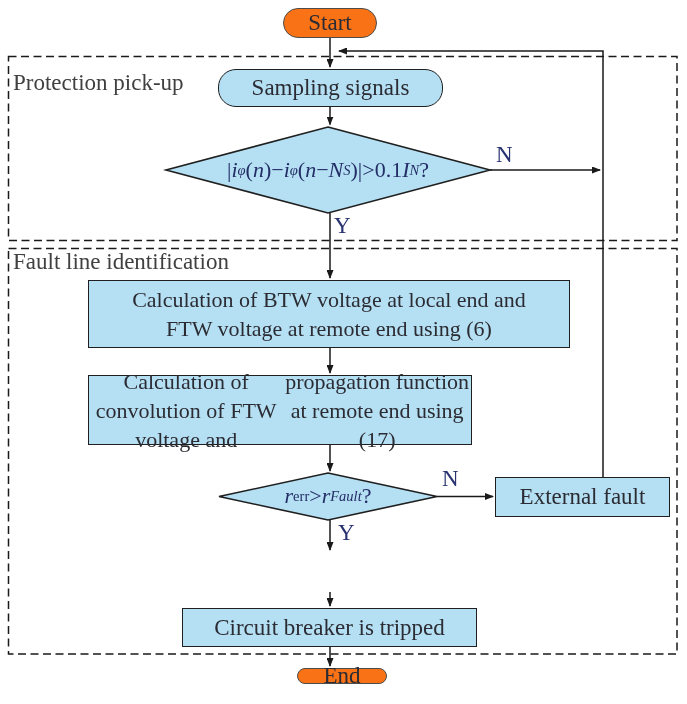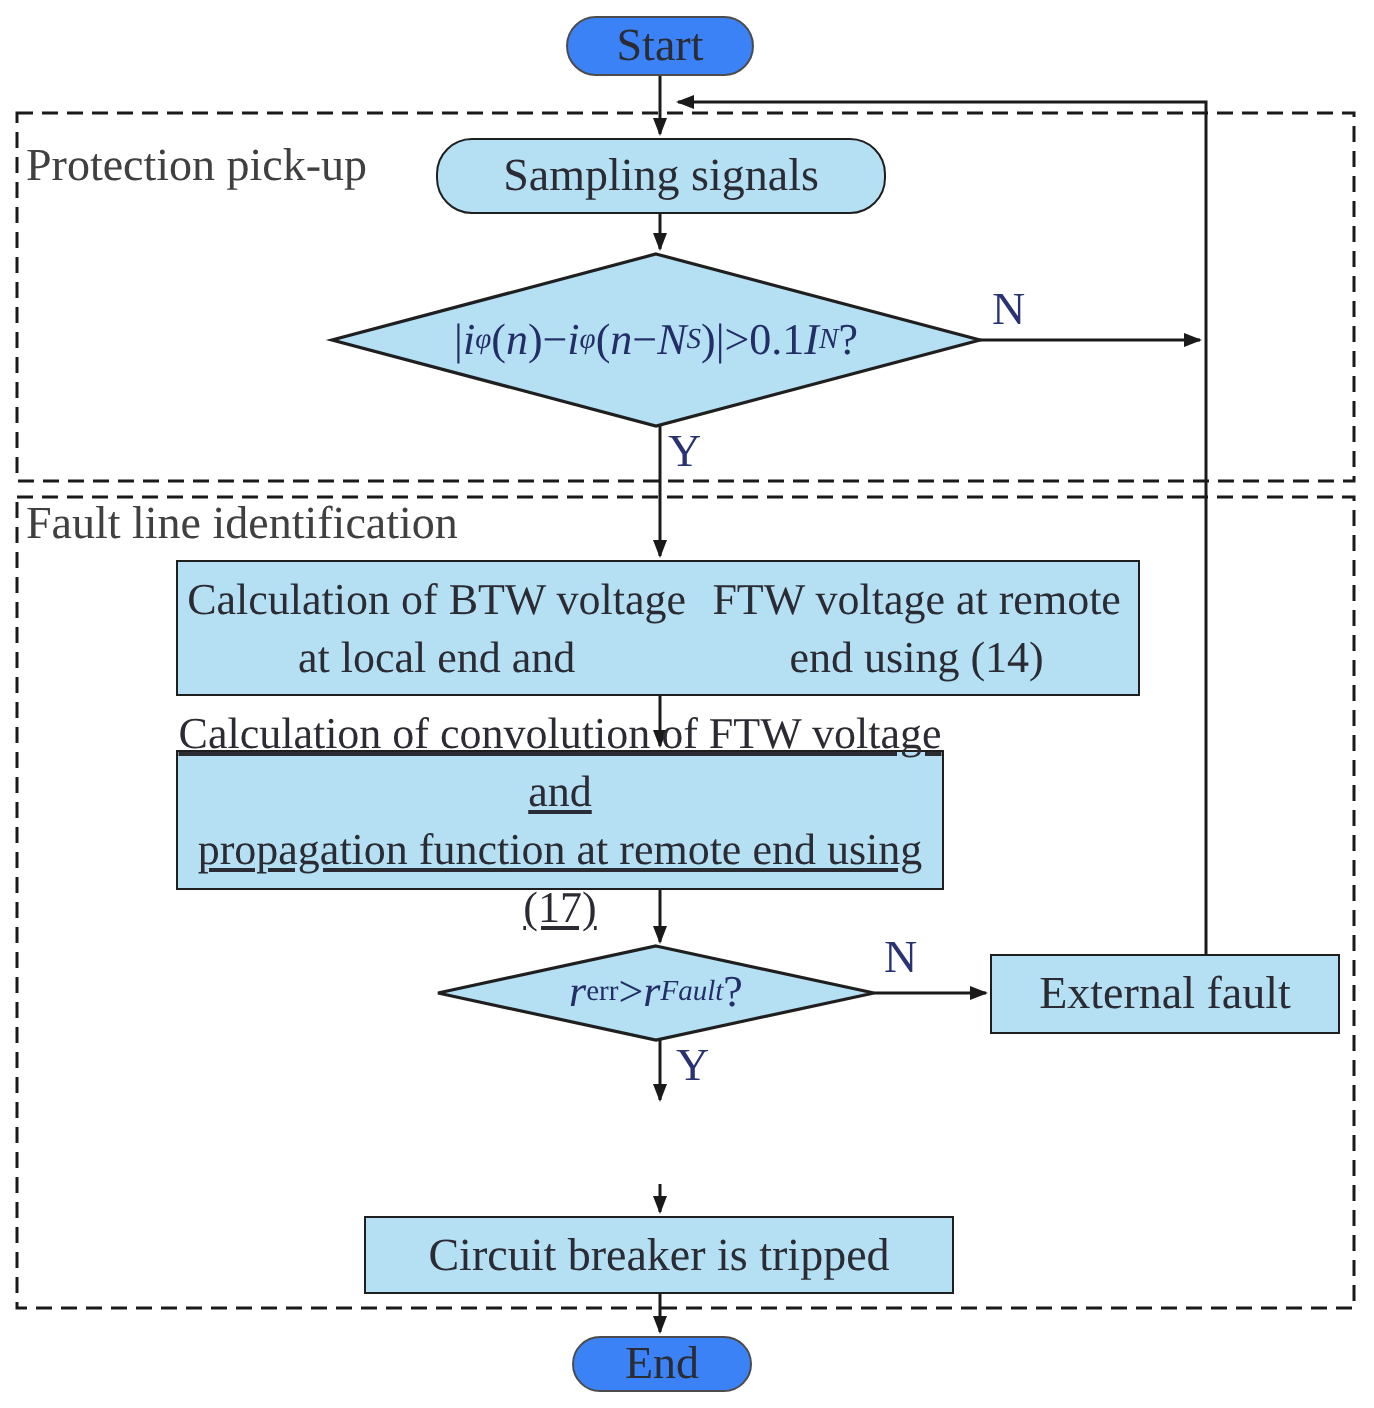--- a/index.html
+++ b/index.html
@@ -11,21 +11,21 @@
   #wires{position:absolute;left:0;top:0;z-index:1;}
   .node{
     position:absolute;z-index:2;box-sizing:border-box;
     display:flex;align-items:center;justify-content:center;text-align:center;
   }
   .bluebox{
     background:#b5e0f3;border:1.6px solid #1f1f1f;font-size:23px;line-height:28px;
   }
   .bluebox.small{font-size:22px;line-height:29px;}
   .oval{
-    background:#3b82f6;border:1.8px solid #4c4c4c;border-radius:16px;
+    background:#f97316;border:1.8px solid #4c4c4c;border-radius:16px;
     font-size:23px;
   }
   .section-label{
     position:absolute;z-index:2;font-size:23px;color:#404040;white-space:nowrap;
   }
   .eq{
     position:absolute;z-index:3;display:flex;align-items:center;justify-content:center;
     font-size:22px;color:#232d66;white-space:nowrap;background:transparent;
   }
   .yn{
@@ -63,37 +63,37 @@
       <path d="M330,647 L330,666" marker-end="url(#ah)"></path>
     </g>
 
     <polygon points="328,127 490,170 328,213 166,170" fill="#b5e0f3" stroke="#1f1f1f" stroke-width="1.6"></polygon>
     <polygon points="328,473 437,496.5 328,520 219,496.5" fill="#b5e0f3" stroke="#1f1f1f" stroke-width="1.6"></polygon>
   </svg>
 
   <div class="node oval" style="left:283px;top:8px;width:94px;height:30px;">
     <span>Start</span>
   </div>
-  <div class="node oval" style="left:286px;top:668px;width:90px;height:28px;">
+  <div class="node oval" style="left:297px;top:668px;width:90px;height:16px;">
     <span>End</span>
   </div>
 
   <div class="section-label" style="left:13px;top:70px;">Protection pick-up</div>
   <div class="section-label" style="left:13px;top:249px;">Fault line identification</div>
 
   <div class="node bluebox" style="left:218px;top:69px;width:225px;height:38px;border-radius:18px;">
     <span>Sampling signals</span>
   </div>
 
-  <div class="node bluebox small" style="left:88px;top:280px;width:482px;height:68px;">
+  <div class="node bluebox small" style="left:88px;top:280px;width:482px;height:68px;flex-direction:column;">
     <span>Calculation of BTW voltage at local end and</span>
-    <span>FTW voltage at remote end using (14)</span>
+    <span>FTW voltage at remote end using (6)</span>
   </div>
 
-  <div class="node bluebox small" style="left:88px;top:375px;width:384px;height:70px;flex-direction:column;text-decoration:underline;">
+  <div class="node bluebox small" style="left:88px;top:375px;width:384px;height:70px;flex-direction:row;">
     <span>Calculation of convolution of FTW voltage and</span>
     <span>propagation function at remote end using (17)</span>
   </div>
 
   <div class="node bluebox" style="left:495px;top:477px;width:175px;height:40px;">
     <span>External fault</span>
   </div>
 
 
   <div class="node bluebox" style="left:182px;top:608px;width:295px;height:39px;">

